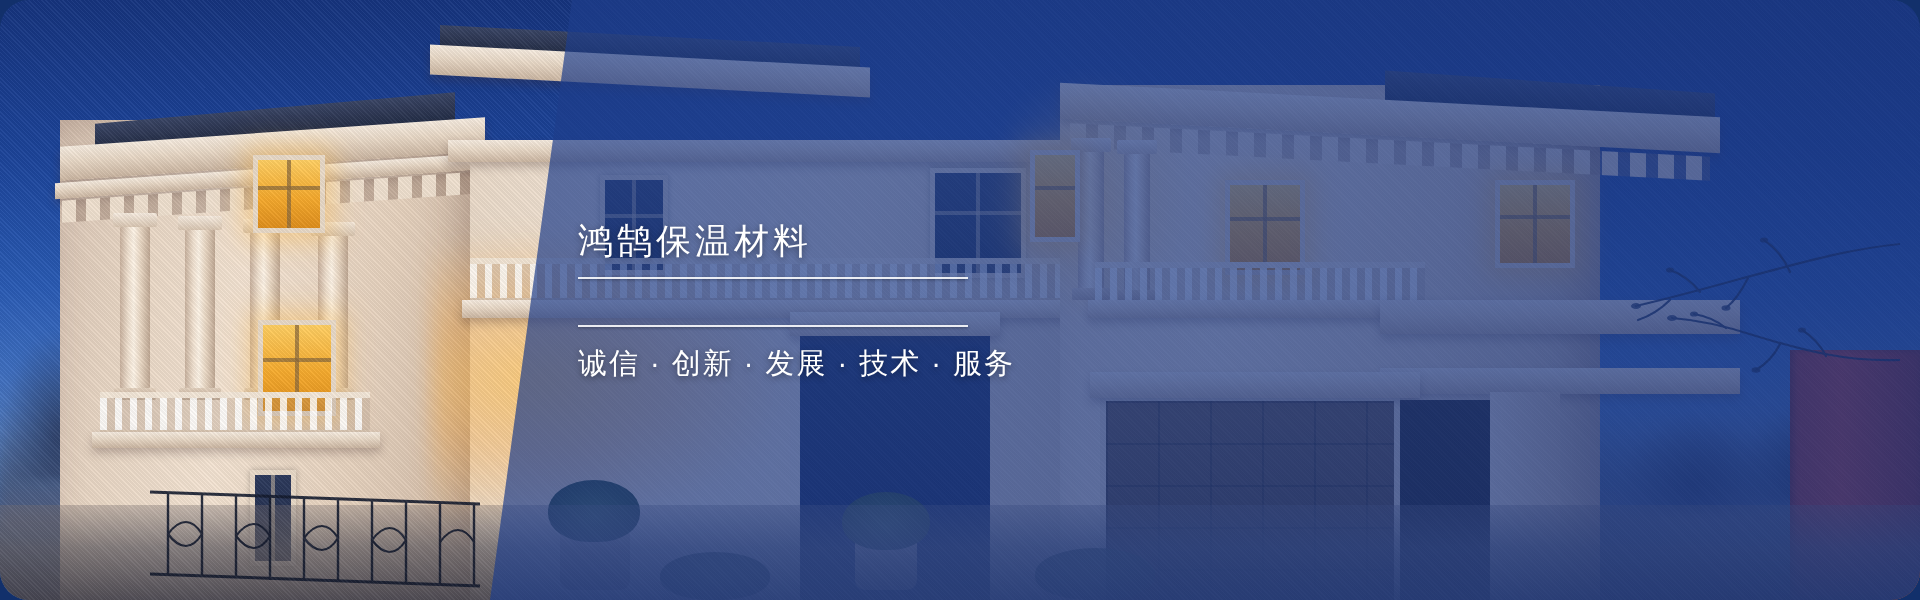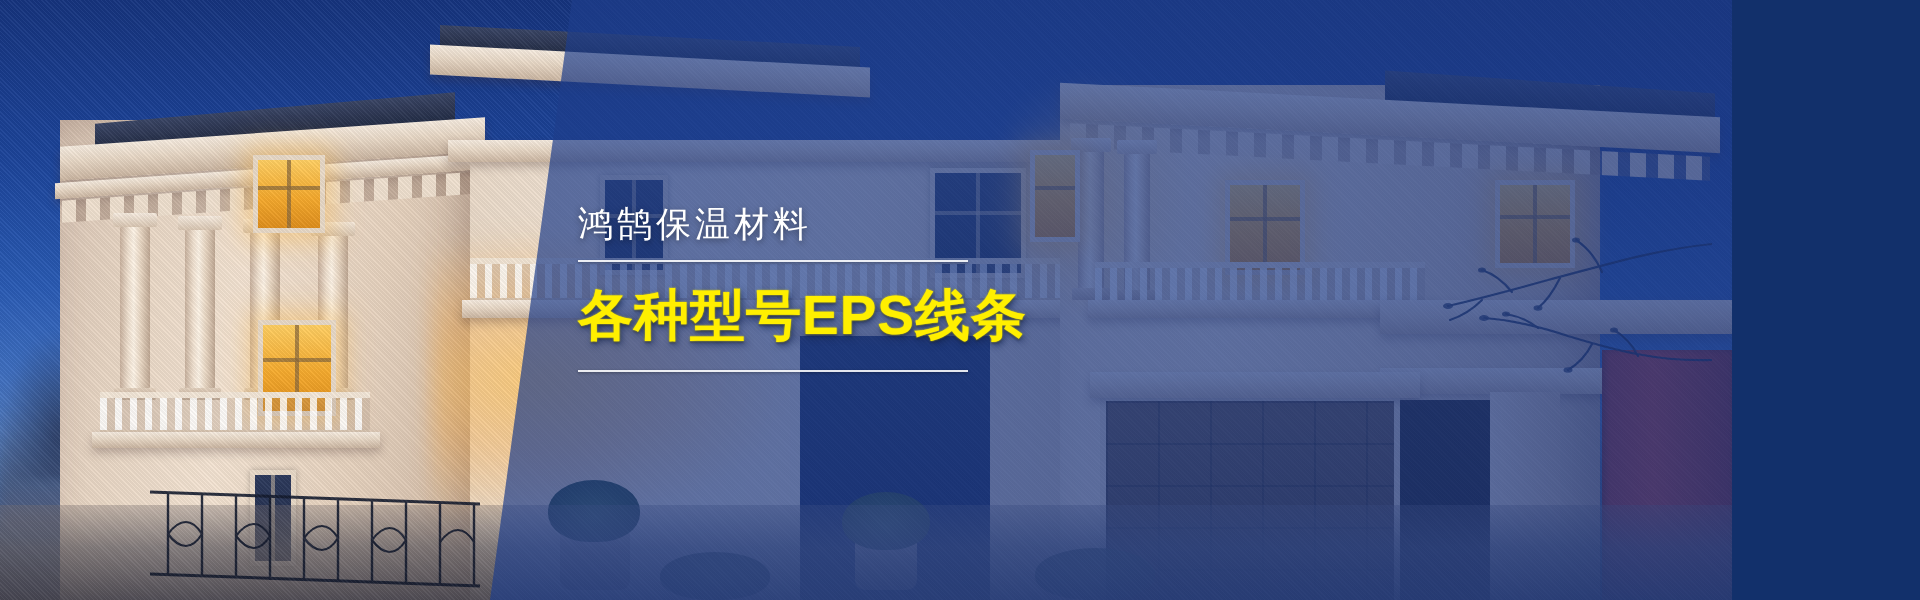--- a/index.html
+++ b/index.html
@@ -6,22 +6,23 @@
 
   html, body {
     width:1920px; height:600px;
     overflow:hidden;
     background:#12306b;
     font-family:"Liberation Sans","DejaVu Sans",sans-serif;
   }
 
   #banner {
     position:relative;
-    width:1732px; height:600px;
+    width:1920px; height:600px;
     overflow:hidden;
+    border-radius:29px;
   }
 
   
   .photo {
     position:absolute; inset:0;
     background:
       
       linear-gradient(to bottom,
         rgba(16,38,88,0)   0%,
         rgba(16,38,88,0)   72%,
@@ -414,20 +415,20 @@
 
   <div class="overlay"></div>
   <div class="overlay-edge"></div>
 
   <div class="content">
 
     <div class="kicker">鸿鹄保温材料</div>
 
     <div class="rule top"></div>
 
-    <div class="headline">各种型号EPS线条</div>
 
 
     <div class="rule bottom"></div>
 
+    <div class="tagline">诚信 · 创新 · 发展 · 技术 · 服务</div>
   </div>
 
 </div>
 
 </body></html>

